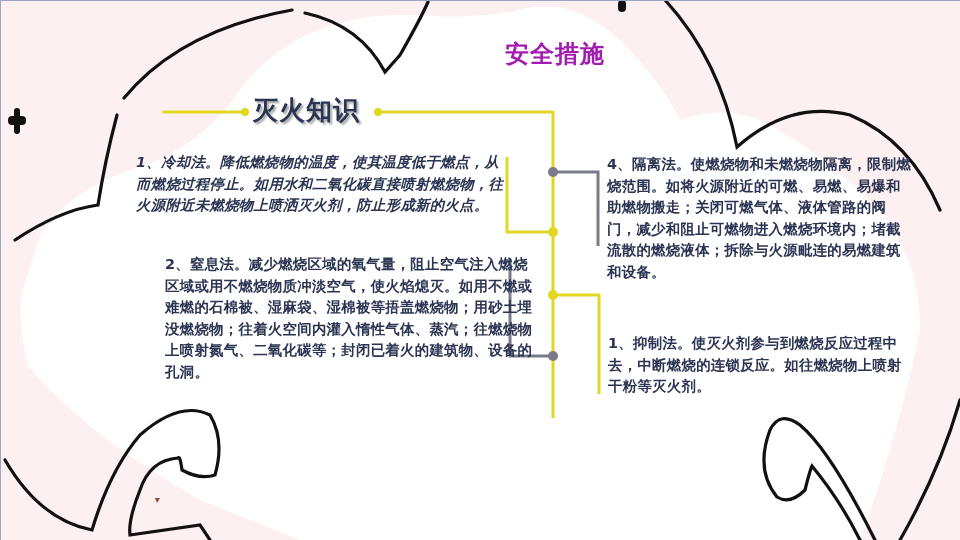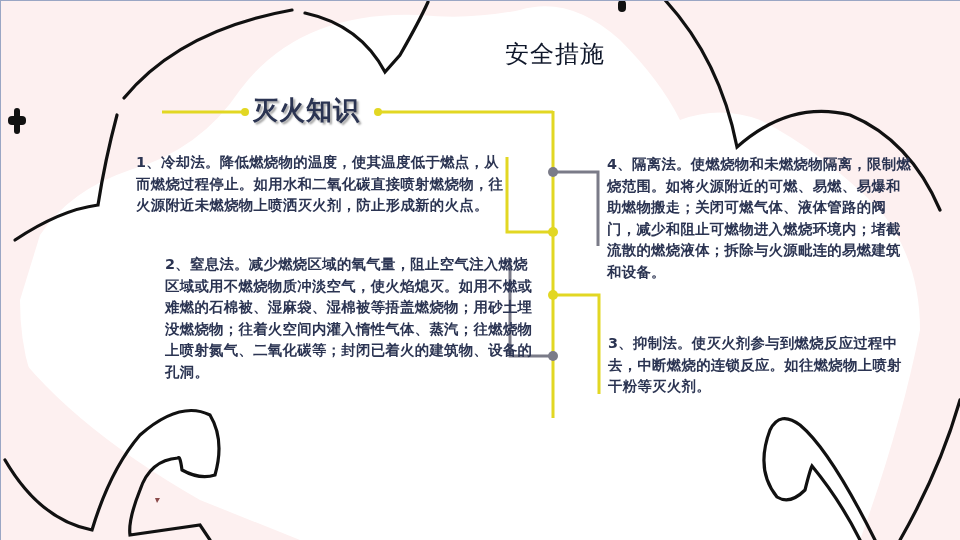--- a/index.html
+++ b/index.html
@@ -8,35 +8,35 @@
       background: #ffffff;
       font-family: "DejaVu Sans", "Liberation Sans", sans-serif;
     }
     .slide { position: absolute; left: 0; top: 0; width: 960px; height: 540px; }
     .bg-svg { position: absolute; left: 0; top: 0; width: 960px; height: 540px; }
     .frame-line-top { position: absolute; left: 0; top: 0; width: 960px; height: 1px; background: #9aa6c4; }
     .frame-line-left { position: absolute; left: 0; top: 0; width: 1px; height: 540px; background: #9aa6c4; }
 
     .page-title {
       position: absolute; left: 505px; top: 38px;
-      font-size: 24px; font-weight: normal; color: #0f172a; letter-spacing: 1px;
+      font-size: 24px; font-weight: bold; color: #a21caf; letter-spacing: 1px;
       font-family: "DejaVu Sans", sans-serif;
     }
     .section-heading {
       position: absolute; left: 252px; top: 93px;
       font-size: 26px; font-weight: bold; color: #2b3452;
       text-shadow: 2px 2px 2px rgba(0,0,0,0.35);
       letter-spacing: 1px;
       text-align: center;
     }
     .para {
       position: absolute; font-size: 14.4px; font-weight: bold; color: #2b3452;
       line-height: 21.5px; letter-spacing: 0.3px;
     }
-    .p1 { left: 136px; top: 152px; width: 370px; }
+    .p1 { left: 136px; top: 152px; width: 370px; font-style: italic; }
     .p2 { left: 133px; top: 254px; width: 372px; margin-left: 32px; }
     .p3 { left: 607px; top: 154px; width: 305px; }
     .p4 { left: 608px; top: 333px; width: 305px; }
     .lines-svg { position: absolute; left: 0; top: 0; width: 960px; height: 540px; pointer-events: none; }
   </style>
 </head>
 <body>
 
 <div class="slide">
 
@@ -103,14 +103,14 @@
     <polyline points="553,295 599,295 599,394" fill="none" stroke="#e2d723" stroke-width="3"></polyline>
     <circle cx="553" cy="295" r="5" fill="#e2d723"></circle>
   </svg>
 
   <div class="page-title">安全措施</div>
   <div class="section-heading">灭火知识</div>
 
   <div class="para p1">1、冷却法。降低燃烧物的温度，使其温度低于燃点，从而燃烧过程停止。如用水和二氧化碳直接喷射燃烧物，往火源附近未燃烧物上喷洒灭火剂，防止形成新的火点。</div>
   <div class="para p2">2、窒息法。减少燃烧区域的氧气量，阻止空气注入燃烧区域或用不燃烧物质冲淡空气，使火焰熄灭。如用不燃或难燃的石棉被、湿麻袋、湿棉被等捂盖燃烧物；用砂土埋没燃烧物；往着火空间内灌入惰性气体、蒸汽；往燃烧物上喷射氮气、二氧化碳等；封闭已着火的建筑物、设备的孔洞。</div>
   <div class="para p3">4、隔离法。使燃烧物和未燃烧物隔离，限制燃烧范围。如将火源附近的可燃、易燃、易爆和助燃物搬走；关闭可燃气体、液体管路的阀门，减少和阻止可燃物进入燃烧环境内；堵截流散的燃烧液体；拆除与火源毗连的易燃建筑和设备。</div>
-  <div class="para p4">3、抑制法。使灭火剂参与到燃烧反应过程中去，中断燃烧的连锁反应。如往燃烧物上喷射干粉等灭火剂。</div>
+  <div class="para p4">1、抑制法。使灭火剂参与到燃烧反应过程中去，中断燃烧的连锁反应。如往燃烧物上喷射干粉等灭火剂。</div>
 </div>
 
 </body></html>

